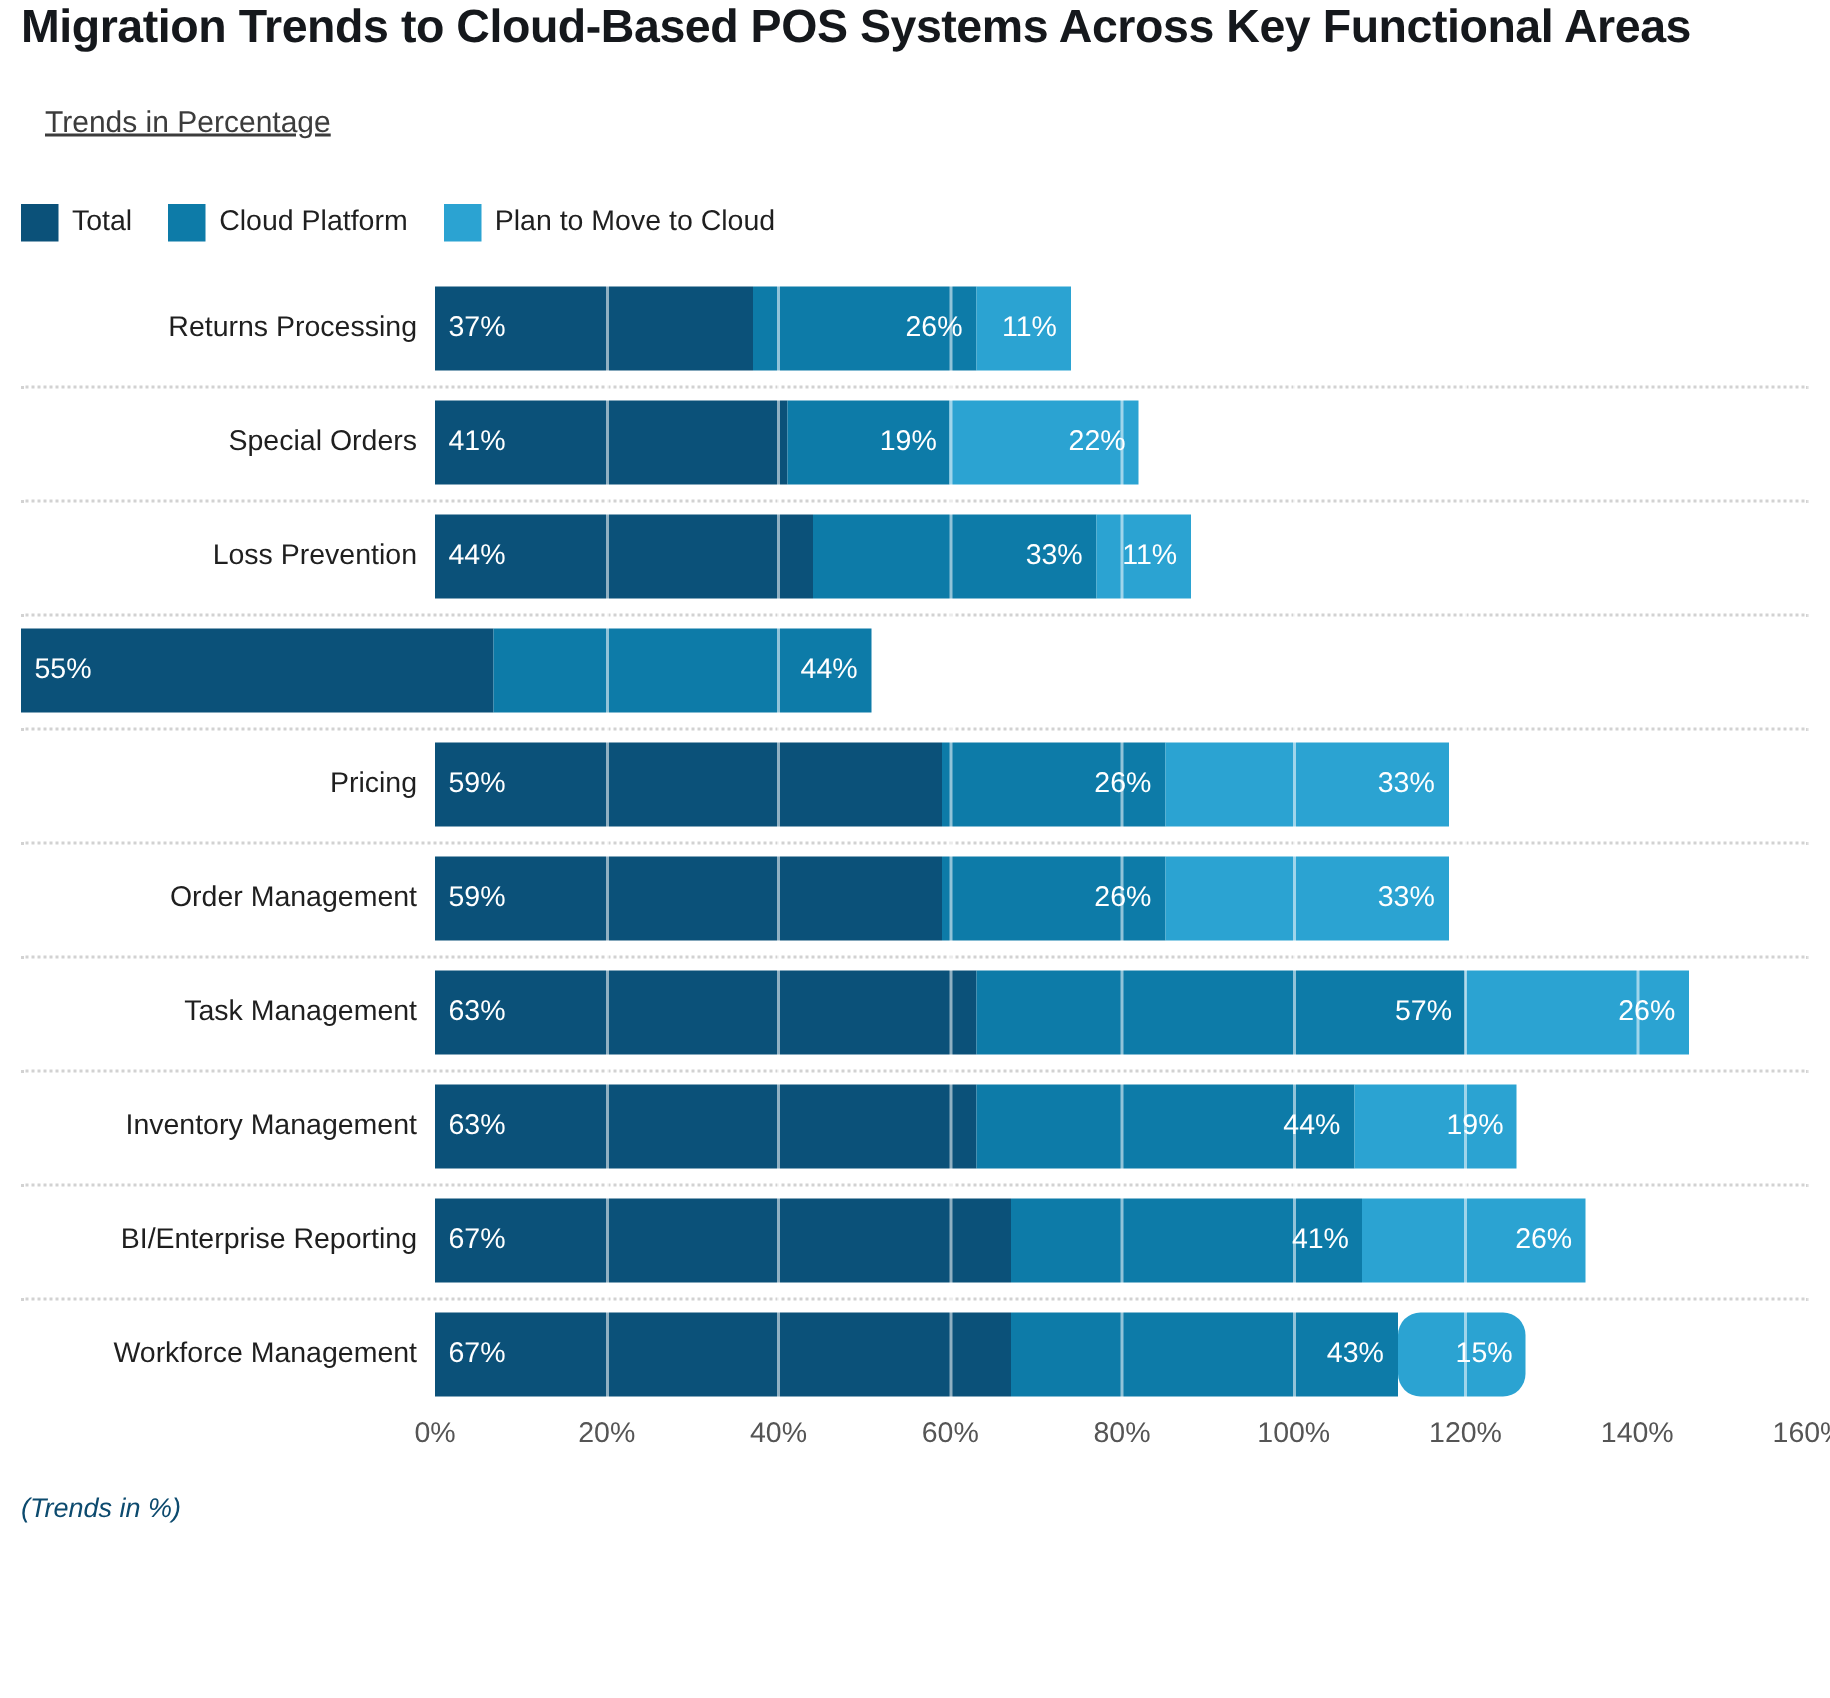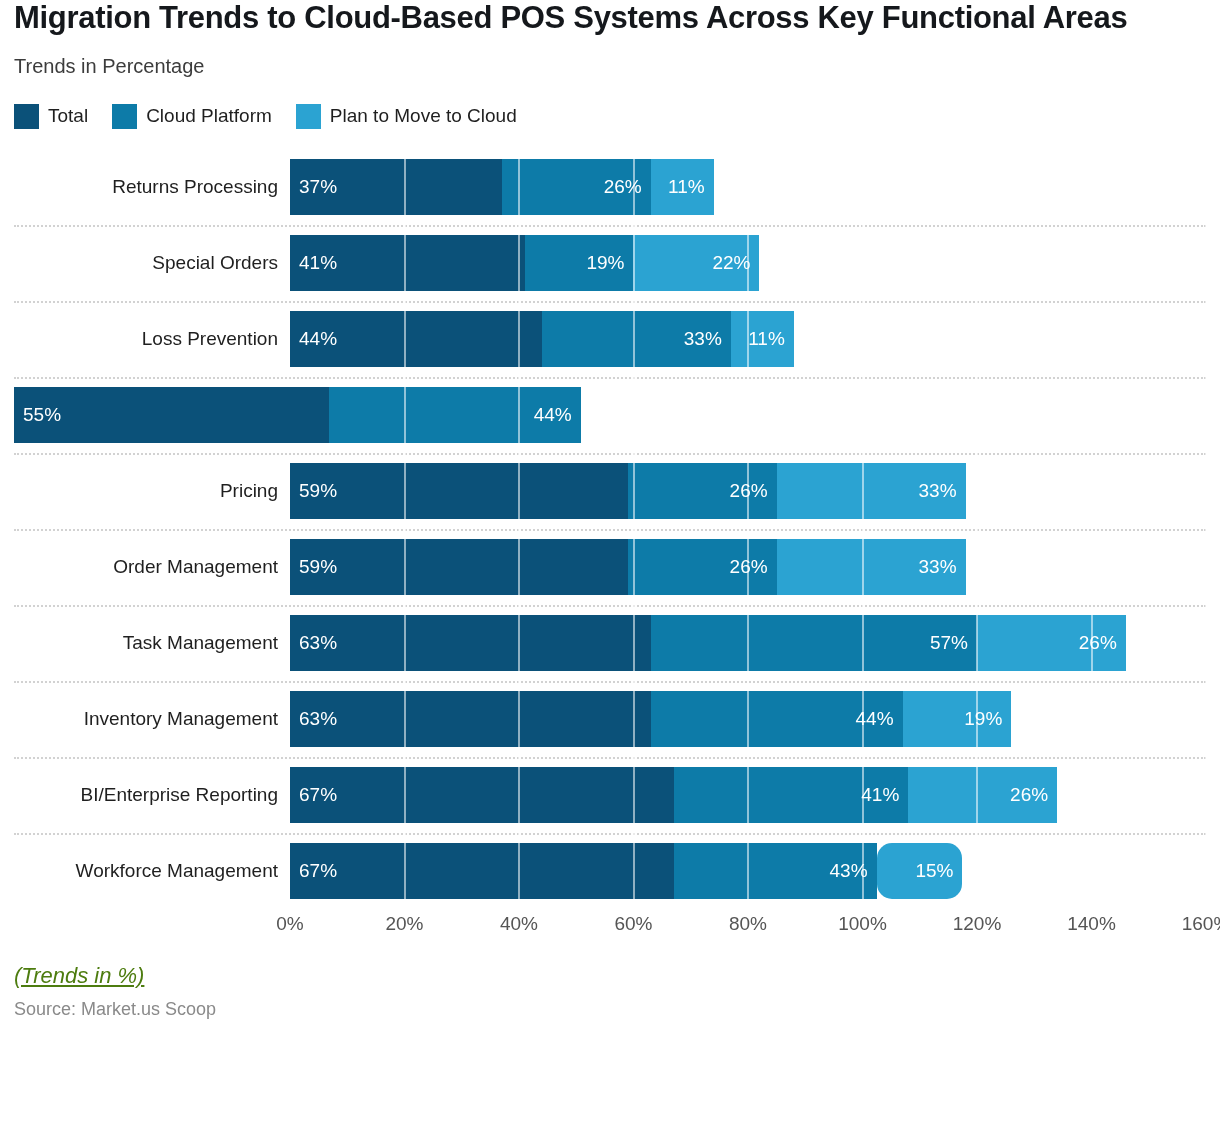--- a/index.html
+++ b/index.html
@@ -30,22 +30,23 @@
     line-height: 1.16;
     letter-spacing: -0.3px;
     color: #15181c;
     margin: 0;
     padding-top: 0;
     max-width: 1175px;
   }
   .chart-subtitle {
     font-size: 20px;
     color: #3c3c3c;
-    margin: 0;
+    margin: 16px;
     padding-top: 19px;
+    text-decoration: underline;
   }
 
   
   .legend {
     display: flex;
     align-items: center;
     gap: 24px;
     padding-top: 26px;
   }
   .legend-item {
@@ -167,25 +168,24 @@
     color: #555555;
     transform: translateX(-50%);
     white-space: nowrap;
   }
 
   
   .footer {
     padding-top: 22px;
   }
   .footer-note {
-    font-size: 22px;
+    font-size: 18px;
     font-style: italic;
-    color: #4d7c0f;
+    color: #0c4a6e;
     margin: 0;
-    text-decoration: underline;
   }
   .footer-source {
     font-size: 18px;
     color: #8a8a8a;
     margin: 0;
     padding-top: 10px;
   }
 </style>
 </head>
 <body>
@@ -352,21 +352,21 @@
             </div>
           </div>
         </div>
         <div class="row">
           <div class="row-label">Workforce Management</div>
           <div class="bar-area">
             <div class="bar">
               <div class="seg label-left" style="width: 383.575px; background: rgb(11, 81, 121);">
                 <span class="seg-label">67%</span>
               </div>
-              <div class="seg label-right" style="width: 203px; background: rgb(13, 123, 168);">
+              <div class="seg label-right" style="width: 258px; background: rgb(13, 123, 168);">
                 <span class="seg-label">43%</span>
               </div>
               <div class="seg label-right" style="width: 85.875px; background: rgb(43, 163, 210); border-radius: 15px;">
                 <span class="seg-label">15%</span>
               </div>
             </div>
           </div>
         </div>
       </div>
     <div class="gridlines" id="gridlines">
@@ -389,16 +389,15 @@
       <span class="xtick" style="left: 343.5px;">60%</span>
       <span class="xtick" style="left: 458px; text-align: right;">80%</span>
       <span class="xtick" style="left: 572.5px;">100%</span>
       <span class="xtick" style="left: 687px;">120%</span>
       <span class="xtick" style="left: 801.5px;">140%</span>
       <span class="xtick" style="left: 916px;">160%</span>
     </div>
 
   <div class="footer">
     <p class="footer-note">(Trends in %)</p>
-    <p class="footer-source">Source: Market.us Scoop</p>
   </div>
 
 </div>
 
 </body></html>

